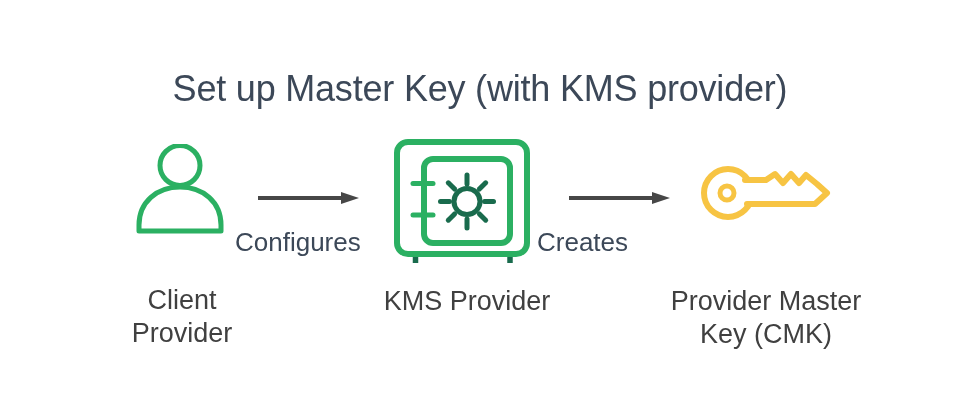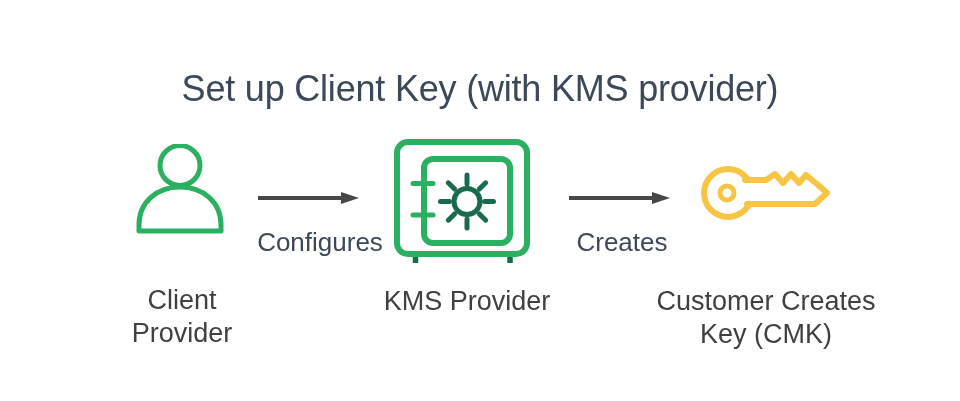--- a/index.html
+++ b/index.html
@@ -12,38 +12,38 @@
     text-align:center;font-size:36px;font-weight:400;letter-spacing:-0.2px;color:#3c4858;
   }
   .icon-svg{position:absolute;display:block;}
   .person-icon{left:135px;top:144px;width:90px;height:90px;}
   .safe-icon{left:392px;top:137px;width:140px;height:130px;}
   .key-icon{left:700px;top:161px;width:132px;height:68px;}
   .arrow-svg{position:absolute;width:106px;height:18px;}
   .arrow-1{left:256px;top:189px;}
   .arrow-2{left:567px;top:189px;}
   .edge-label{
-    position:absolute;top:227px;width:170px;text-align:center;
+    position:absolute;top:227px;width:170px;
     font-size:26px;color:#3c4858;
   }
   .edge-label-1{left:235px;}
   .edge-label-2{left:537px;}
   .node-label{
     position:absolute;text-align:center;font-size:27px;line-height:33px;color:#404040;
   }
   .label-client{left:72px;top:284px;width:220px;}
   .label-kms{left:352px;top:285px;width:230px;}
   .label-cmk{left:631px;top:285px;width:270px;}
 </style>
 </head>
 <body>
 
 <div class="canvas">
 
-  <h1 class="title">Set up Client Key (with KMS provider)</h1>
+  <h1 class="title">Set up Master Key (with KMS provider)</h1>
 
   <svg class="icon-svg person-icon" viewBox="0 0 90 90" aria-hidden="true">
     <path d="M4 87 L4 81 C4 58 22 43 45 43 C68 43 86 58 86 81 L86 87 Z" fill="none" stroke="#2bb062" stroke-width="5" stroke-linejoin="round"></path>
     <circle cx="45" cy="21.5" r="20" fill="#ffffff" stroke="#2bb062" stroke-width="5"></circle>
   </svg>
 
   <svg class="arrow-svg arrow-1" viewBox="0 0 106 18" aria-hidden="true">
     <line x1="2" y1="9" x2="86" y2="9" stroke="#474747" stroke-width="4"></line>
     <polygon points="85,3 103,9 85,15" fill="#474747"></polygon>
   </svg>
@@ -83,17 +83,17 @@
   <div class="edge-label edge-label-2">Creates</div>
 
   <div class="node-label label-client">
     <div>Client</div>
     <div>Provider</div>
   </div>
   <div class="node-label label-kms">
     <div>KMS Provider</div>
   </div>
   <div class="node-label label-cmk">
-    <div>Customer Creates</div>
+    <div>Provider Master</div>
     <div>Key (CMK)</div>
   </div>
 
 </div>
 
 </body></html>

